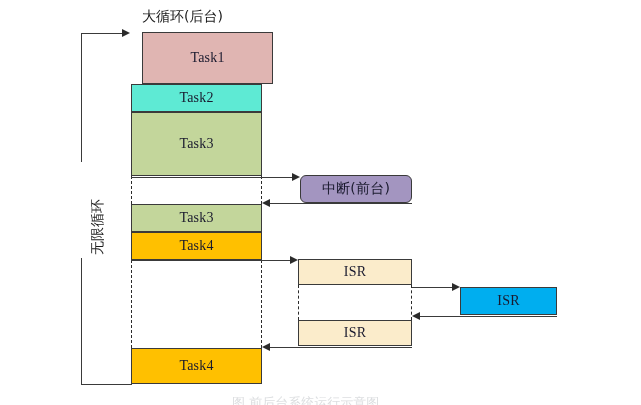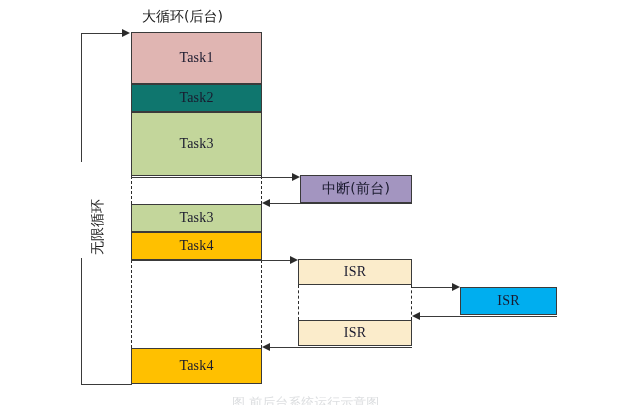--- a/index.html
+++ b/index.html
@@ -93,39 +93,39 @@
 
 
   <div class="line vline" style="left:81px; top:33px; height:352px;"></div>
   <div class="line hline" style="left:81px; top:384px; width:51px;"></div>
   <div class="line hline" style="left:81px; top:33px; width:42px;"></div>
   <div class="arrowhead arrow-right" style="left:122px; top:29px;"></div>
 
   <div class="loop-mask" style="left:74px; top:162px; width:16px; height:96px;"></div>
   <div class="vert-label" style="left:89px; top:255px;">无限循环</div>
 
-  <div class="box" style="left:131px; top:32px; width:131px; height:52px; background:#e0b5b2;">Task1</div>
+  <div class="box" style="left:142px; top:32px; width:131px; height:52px; background:#e0b5b2;">Task1</div>
 
-  <div class="box" style="left:131px; top:84px; width:131px; height:28px; background:#0f766e;">Task2</div>
+  <div class="box" style="left:131px; top:84px; width:131px; height:28px; background:#5eead4;">Task2</div>
 
   <div class="box" style="left:131px; top:112px; width:131px; height:64px; background:#c3d69b;">Task3</div>
 
   <div class="box" style="left:131px; top:204px; width:131px; height:28px; background:#c3d69b;">Task3</div>
 
   <div class="box" style="left:131px; top:232px; width:131px; height:28px; background:#ffc000;">Task4</div>
 
   <div class="box" style="left:131px; top:348px; width:131px; height:36px; background:#ffc000;">Task4</div>
 
   <div class="dashed-v" style="left:131px; top:176px; height:28px;"></div>
   <div class="dashed-v" style="left:261px; top:176px; height:28px;"></div>
 
   <div class="dashed-v" style="left:131px; top:260px; height:88px;"></div>
   <div class="dashed-v" style="left:261px; top:260px; height:88px;"></div>
 
-  <div class="box cjk" style="left:300px; top:175px; width:112px; height:28px; background:#a395c0;">中断(前台)</div>
+  <div class="box cjk" style="left:300px; top:175px; width:112px; height:28px; background:#a395c0;border-radius:6px;">中断(前台)</div>
 
   <div class="line hline" style="left:131px; top:177px; width:162px;"></div>
   <div class="arrowhead arrow-right" style="left:292px; top:173px;"></div>
 
   <div class="line hline" style="left:270px; top:203px; width:142px;"></div>
   <div class="arrowhead arrow-left" style="left:262px; top:199px;"></div>
 
   <div class="box" style="left:298px; top:259px; width:114px; height:26px; background:#fbeccb;">ISR</div>
 
   <div class="box" style="left:298px; top:320px; width:114px; height:26px; background:#fbeccb;">ISR</div>

